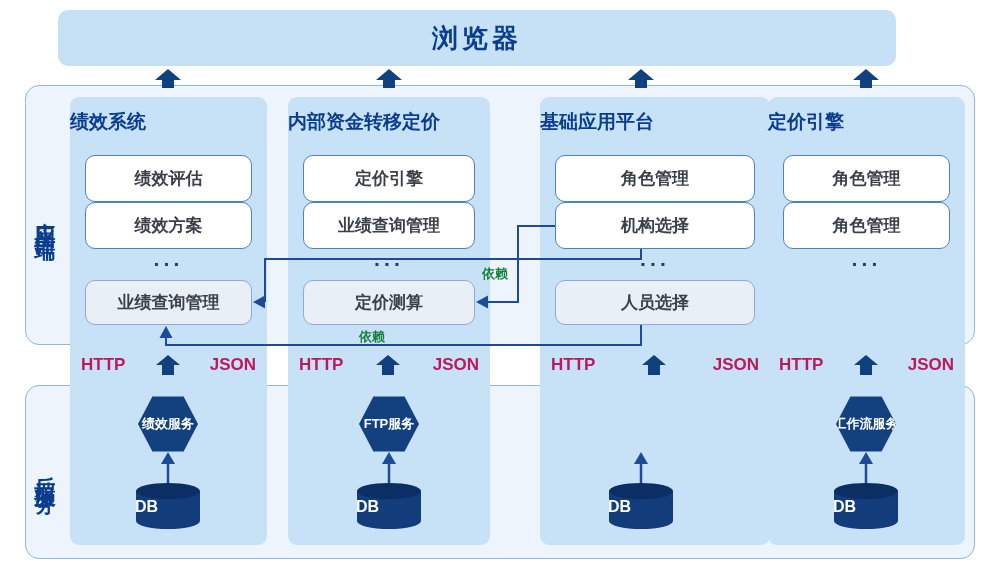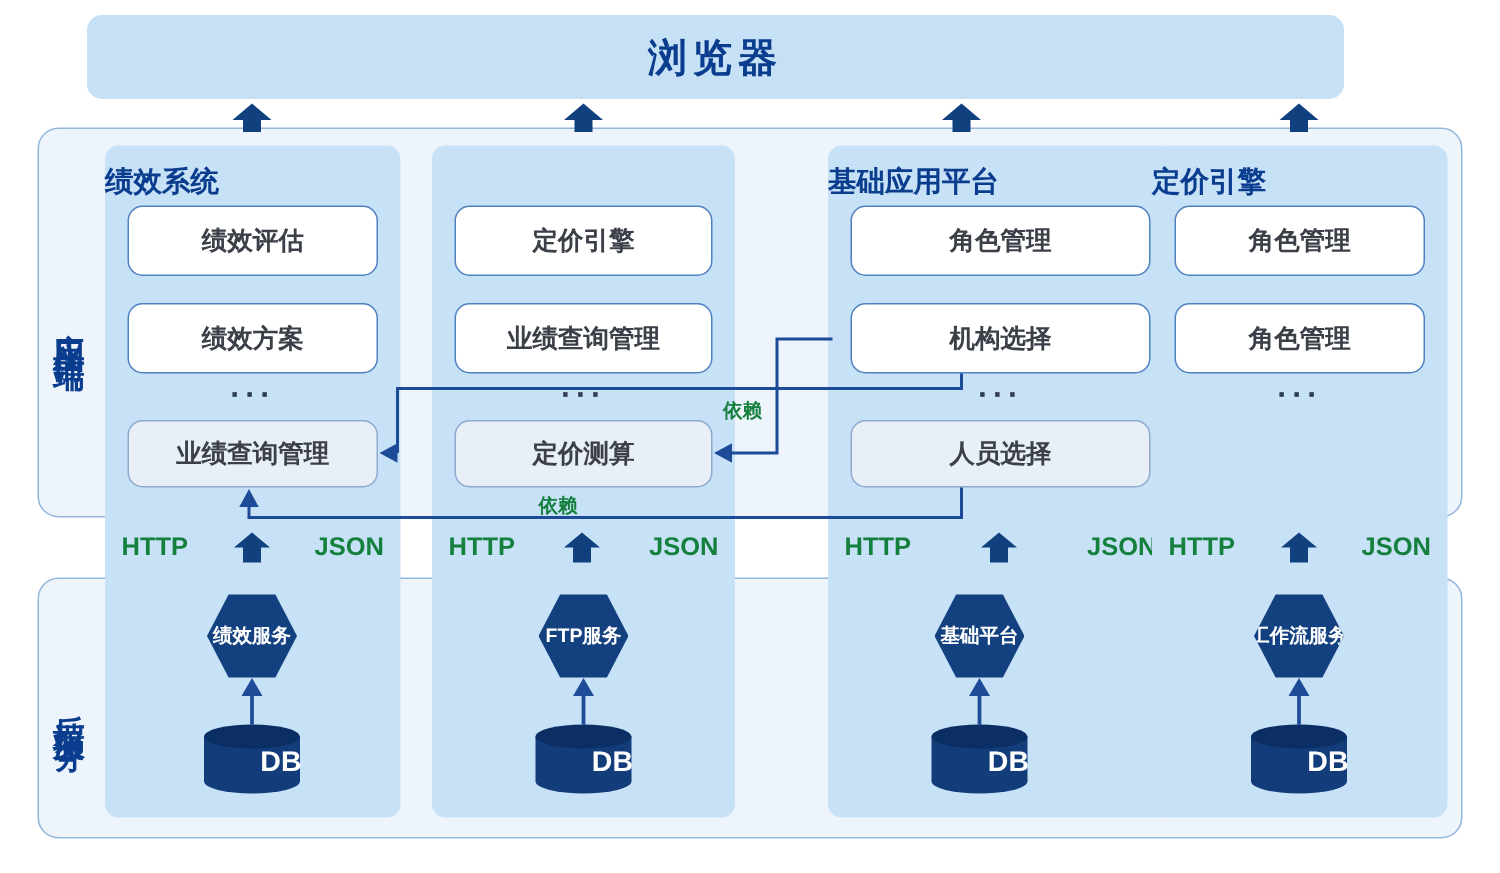--- a/index.html
+++ b/index.html
@@ -21,47 +21,47 @@
   .side-label{position:absolute;left:27px;width:36px;display:flex;align-items:center;justify-content:center;
     writing-mode:vertical-rl;text-orientation:upright;font-size:21px;font-weight:bold;color:#0a3d8e;
     letter-spacing:6px;z-index:3;}
   .side-label.front{top:158px;height:118px;}
   .side-label.back{top:412px;height:118px;}
 
   
   .strip{position:absolute;top:97px;height:448px;background:#c7e1f7;border-radius:9px;z-index:2;}
   .strip.c0{left:70px;width:197px;}
   .strip.c1{left:288px;width:202px;}
-  .strip.c2{left:540px;width:230px;margin-left:12px;}
+  .strip.c2{left:540px;width:230px;}
   .strip.c3{left:768px;width:197px;}
 
   .col-title{position:absolute;top:11px;left:0;right:0;text-align:left;font-size:19px;font-weight:bold;
     color:#0a3d8e;line-height:28px;}
   .mod-box{position:absolute;left:15px;right:15px;height:47px;background:#ffffff;border:1.5px solid #4f81c1;
     border-radius:10px;display:flex;align-items:center;justify-content:center;font-size:17px;font-weight:600;
     color:#3b4048;box-sizing:border-box;}
-  .mod-box.r0{top:40px;text-align:center;}
+  .mod-box.r0{top:58px;text-align:center;}
   .mod-box.r1{top:105px;}
   .mod-box.r2{top:183px;height:45px;background:#e9eff7;border-color:#8fa9cf;}
   .dots{position:absolute;top:156px;left:0;right:0;text-align:center;font-size:21px;font-weight:bold;
     color:#2e3b55;letter-spacing:3px;line-height:22px;}
 
   .http-row{position:absolute;top:255px;left:0;right:0;height:26px;display:flex;align-items:center;
     justify-content:space-between;padding:0 11px;box-sizing:border-box;}
-  .http-row .proto{font-size:17px;font-weight:bold;color:#15803d;}
+  .http-row .proto{font-size:17px;font-weight:bold;color:#be185d;}
 
   .hexagon{position:absolute;top:297px;width:60px;height:60px;background:#13417f;
     clip-path:polygon(0% 50%,24% 4%,76% 4%,100% 50%,76% 96%,24% 96%);
     display:flex;flex-direction:row;align-items:center;justify-content:center;}
   .hexagon .svc{color:#ffffff;font-size:13px;font-weight:bold;line-height:16px;text-align:center;white-space:nowrap;}
 
   .db-arrow{position:absolute;top:355px;}
   .db-wrap{position:absolute;top:385px;width:66px;height:48px;}
-  .db-wrap .db-label{position:absolute;left:0;right:0;top:16px;text-align:right;color:#ffffff;
-    font-size:19px;font-weight:bold;}
+  .db-wrap .db-label{position:absolute;left:0;right:0;top:16px;text-align:left;color:#ffffff;
+    font-size:16px;font-weight:bold;}
 
   
   .overlay{position:absolute;left:0;top:0;width:1000px;height:582px;z-index:10;pointer-events:none;}
   .dep-label{position:absolute;font-size:13px;font-weight:bold;color:#15803d;z-index:11;}
   .dep-label.a{left:448px;top:265px;width:60px;text-align:right;}
   .dep-label.b{left:342px;top:328px;width:60px;text-align:center;}
 
   .big-arrow{position:absolute;top:68px;z-index:4;}
 </style>
 </head>
@@ -116,20 +116,21 @@
     <div class="db-wrap" style="left:65px">
       <svg width="66" height="48">
         <path d="M1 9 V39 A32 8 0 0 0 65 39 V9 Z" fill="#123c7a"></path>
         <ellipse cx="33" cy="9" rx="32" ry="8" fill="#0b2f64"></ellipse>
       </svg>
       <div class="db-label">DB</div>
     </div>
   </div>
 
   <div class="strip c1">
+    <div class="col-title">内部资金转移定价</div>
     <div class="mod-box r0">定价引擎</div>
     <div class="mod-box r1">业绩查询管理</div>
     <div class="dots">···</div>
     <div class="mod-box r2">定价测算</div>
     <div class="http-row">
       <span class="proto">HTTP</span>
       <svg width="26" height="22">
           <polygon points="13,1 25,11 19,11 19,21 7,21 7,11 1,11" fill="#11407f"></polygon>
         </svg>
       <span class="proto">JSON</span>
@@ -157,24 +158,20 @@
     <div class="mod-box r1">机构选择</div>
     <div class="dots">···</div>
     <div class="mod-box r2">人员选择</div>
     <div class="http-row">
       <span class="proto">HTTP</span>
       <svg width="26" height="22">
           <polygon points="13,1 25,11 19,11 19,21 7,21 7,11 1,11" fill="#11407f"></polygon>
         </svg>
       <span class="proto">JSON</span>
     </div>
-    <div class="hexagon" style="left:71px">
-      <span class="svc">基础</span>
-      <span class="svc">平台</span>
-    </div>
     <svg class="db-arrow" style="left:93px" width="16" height="32">
       <line x1="8" y1="31" x2="8" y2="9" stroke="#1d4b97" stroke-width="2.5"></line>
         <polygon points="8,0 15,12 1,12" fill="#1d4b97"></polygon>
     </svg>
     <div class="db-wrap" style="left:68px">
       <svg width="66" height="48">
         <path d="M1 9 V39 A32 8 0 0 0 65 39 V9 Z" fill="#123c7a"></path>
         <ellipse cx="33" cy="9" rx="32" ry="8" fill="#0b2f64"></ellipse>
       </svg>
       <div class="db-label">DB</div>

